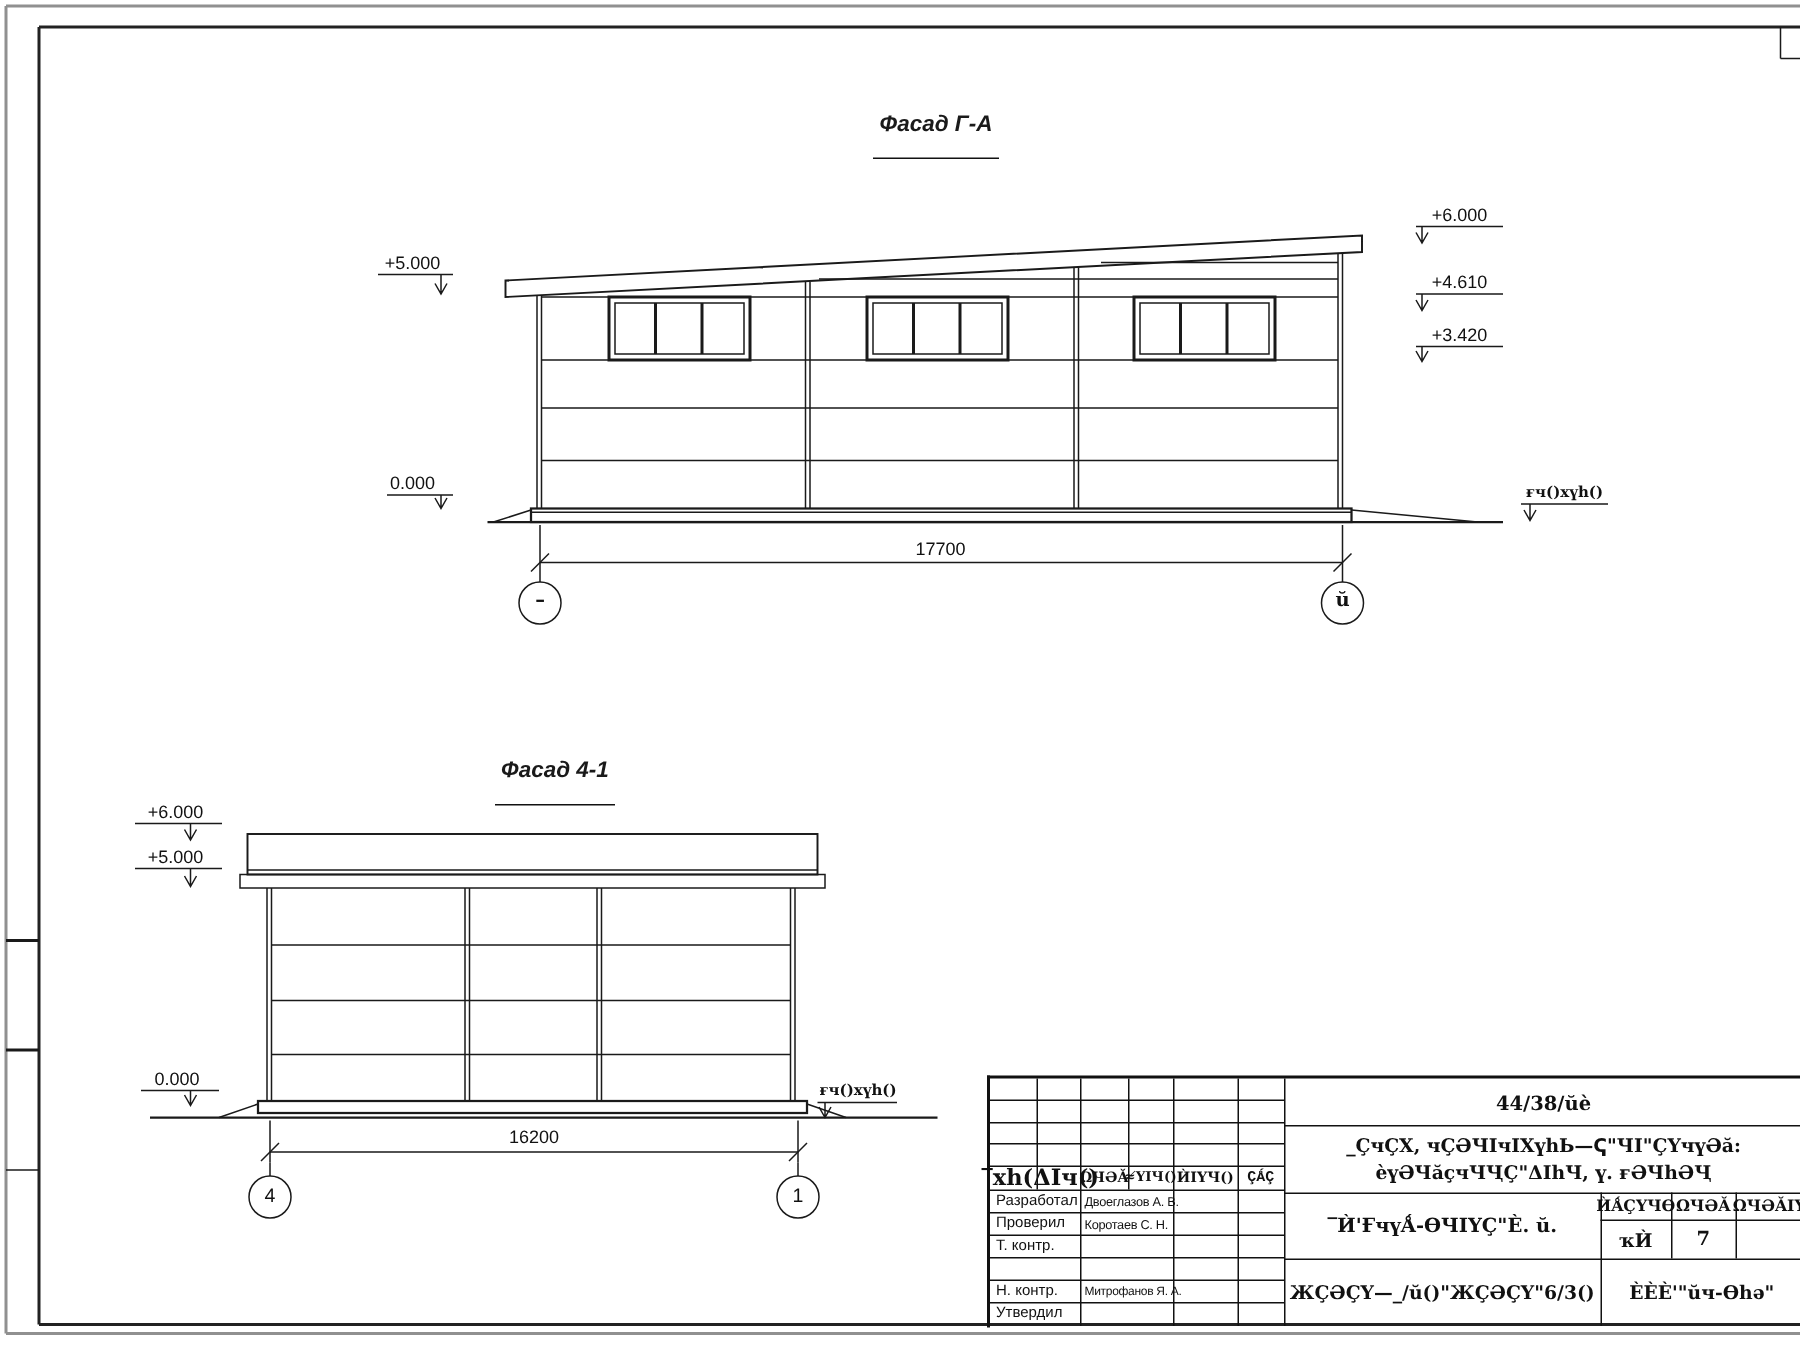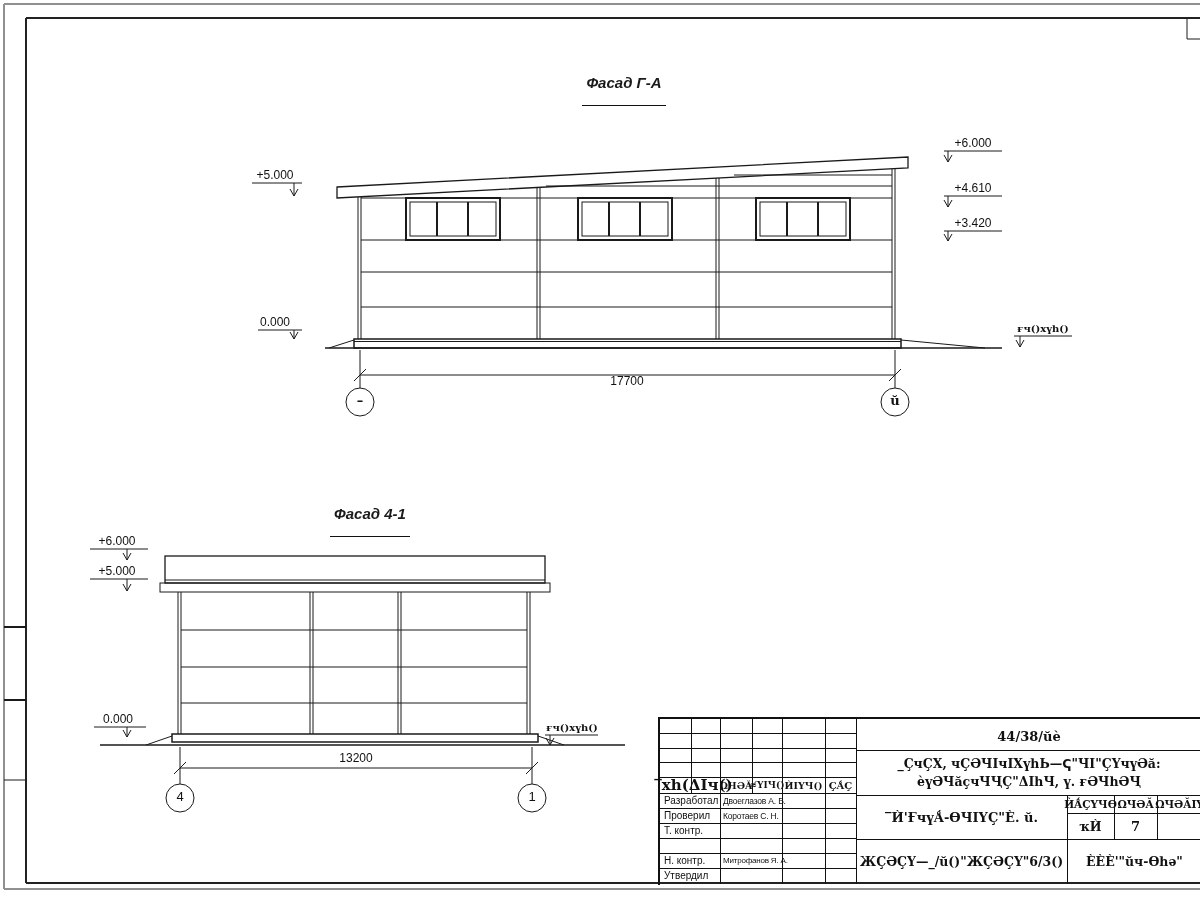--- a/index.html
+++ b/index.html
@@ -125,32 +125,32 @@
 
   <div class="view-title" style="left:549px;top:74px;width:150px;">
     <span>Фасад Г-А</span>
   </div>
   <div class="lbl" style="left:248px;top:169px;width:54px;">+5.000</div>
   <div class="lbl" style="left:248px;top:316px;width:54px;">0.000</div>
   <div class="lbl" style="left:944px;top:137px;width:58px;">+6.000</div>
   <div class="lbl" style="left:944px;top:182px;width:58px;">+4.610</div>
   <div class="lbl" style="left:944px;top:217px;width:58px;">+3.420</div>
   <div class="lbl urlabel serifb" style="left:1012px;top:323px;width:62px;">ғч()хүһ()</div>
-  <div class="lbl dimtxt" style="left:577px;top:375px;width:100px;">17700</div>
+  <div class="lbl dimtxt" style="left:577px;top:360px;width:100px;">17700</div>
   <div class="lbl axis serifb" style="left:346px;top:394px;width:28px;">–</div>
   <div class="lbl axis serifb" style="left:881px;top:394px;width:28px;">ŭ</div>
 
   <div class="view-title" style="left:300px;top:505px;width:140px;">
     <span>Фасад 4-1</span>
   </div>
   <div class="lbl" style="left:88px;top:535px;width:58px;">+6.000</div>
   <div class="lbl" style="left:88px;top:565px;width:58px;">+5.000</div>
   <div class="lbl" style="left:90px;top:713px;width:56px;">0.000</div>
   <div class="lbl urlabel serifb" style="left:541px;top:722px;width:62px;">ғч()хүһ()</div>
-  <div class="lbl dimtxt" style="left:306px;top:752px;width:100px;">13200</div>
+  <div class="lbl dimtxt" style="left:306px;top:752px;width:100px;">16200</div>
   <div class="lbl axis" style="left:166px;top:790px;width:28px;">4</div>
   <div class="lbl axis" style="left:518px;top:790px;width:28px;">1</div>
 
   <div id="titleblock">
 
     <div class="h" style="left:0;width:196px;top:14px;"></div>
     <div class="h" style="left:0;width:196px;top:29px;"></div>
     <div class="h" style="left:0;width:196px;top:43px;"></div>
     <div class="h" style="left:0;width:196px;top:58px;"></div>
     <div class="h" style="left:0;width:196px;top:74px;"></div>
@@ -171,21 +171,21 @@
     <div class="v" style="left:165px;top:0;height:165px;"></div>
     <div class="v" style="left:196px;top:0;height:165px;"></div>
     <div class="v" style="left:407px;top:76px;height:89px;"></div>
     <div class="v" style="left:454px;top:76px;height:44px;"></div>
     <div class="v" style="left:497px;top:76px;height:44px;"></div>
 
     <div class="tb-cell serifb" style="left:1px;top:58px;width:65px;height:16px;font-size:15px;">‾хh(ΔIч()</div>
     <div class="tb-cell serifb" style="left:60px;top:58px;width:32px;height:16px;font-size:9.5px;">ΩЧӘǍ</div>
     <div class="tb-cell serifb" style="left:92px;top:58px;width:30px;height:16px;font-size:9px;">≉ҮIЧ()</div>
     <div class="tb-cell serifb" style="left:122px;top:58px;width:43px;height:16px;font-size:9.5px;">ЍIҮЧ()</div>
-    <div class="tb-cell serifb" style="left:165px;top:58px;width:31px;height:16px;font-size:10px;">ÇǺÇ</div>
+    <div class="tb-cell serifb" style="left:165px;top:58px;width:31px;height:16px;font-size:10px;font-family:Liberation Mono, monospace;">ÇǺÇ</div>
 
     <div class="tb-cell ls role" style="left:2px;top:74px;width:57px;height:15px;">Разработал</div>
     <div class="tb-cell ls name" style="left:61px;top:74px;width:60px;height:15px;">Двоеглазов А. В.</div>
     <div class="tb-cell ls role" style="left:2px;top:89px;width:57px;height:15px;">Проверил</div>
     <div class="tb-cell ls name" style="left:61px;top:89px;width:60px;height:15px;">Коротаев С. Н.</div>
     <div class="tb-cell ls role" style="left:2px;top:104px;width:57px;height:15px;">Т. контр.</div>
     <div class="tb-cell ls role" style="left:2px;top:134px;width:57px;height:15px;">Н. контр.</div>
     <div class="tb-cell ls name" style="left:61px;top:134px;width:60px;height:15px;font-size:8px;">Митрофанов Я. А.</div>
     <div class="tb-cell ls role" style="left:2px;top:149px;width:57px;height:15px;">Утвердил</div>
 

